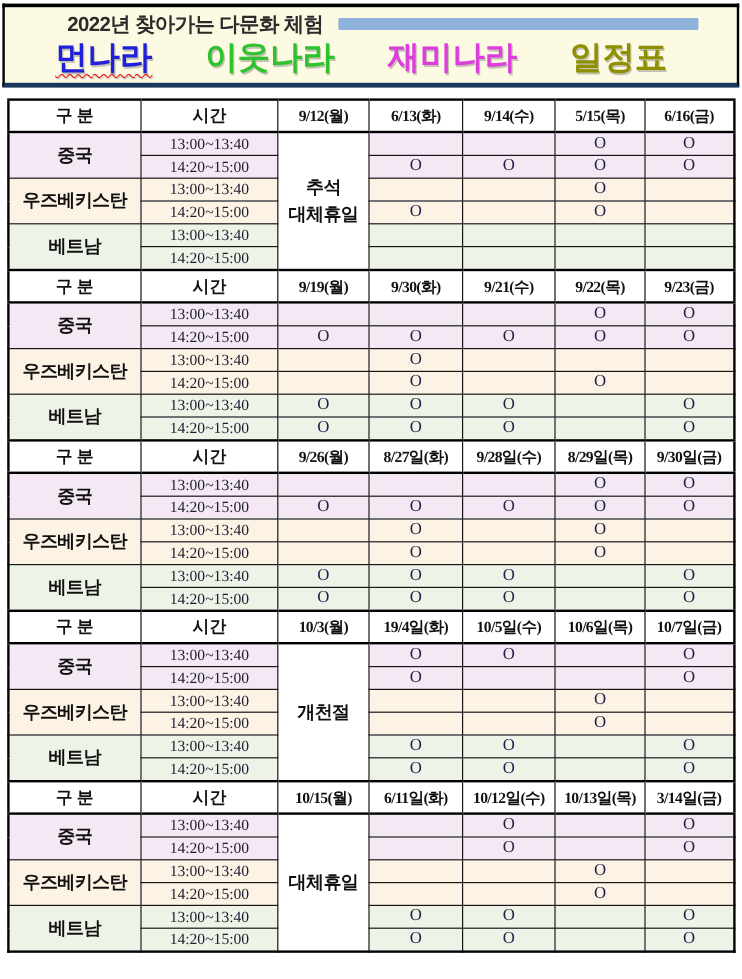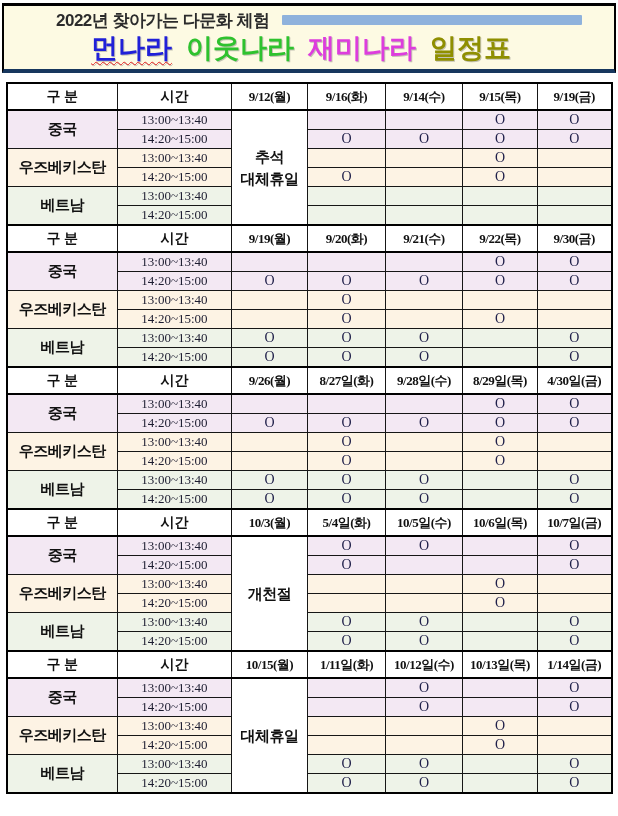--- a/index.html
+++ b/index.html
@@ -23,21 +23,21 @@
     font-weight:bold;font-size:17px;color:#2b2b2b;letter-spacing:-0.5px;white-space:nowrap;
   }
   .accent-bar{flex:1;height:10px;margin:0 16px 0 12px;border-radius:1px;}
   .banner-line2{
     text-align:center;
     font-family:"Liberation Sans","DejaVu Sans",sans-serif;
     font-weight:bold;font-size:27px;letter-spacing:0px;line-height:34px;
     text-shadow:1px 1px 0 rgba(90,90,90,0.35);
     white-space:nowrap;
   }
-  .title-word{margin:0 7px;}
+  .title-word{margin:0 22px;}
   .title-word.wavy{
     text-decoration-line:underline;
     text-decoration-style:wavy;
     text-decoration-color:#e02020;
     text-decoration-thickness:1px;
     text-underline-offset:4px;
   }
   
   table.sched{
     border-collapse:collapse;table-layout:fixed;
@@ -84,24 +84,24 @@
       <col style="width:78px">
       <col style="width:77px">
     <col style="width:75px">
       <col style="width:74px">
   </colgroup>
   <tbody>
       <tr class="hdr">
         <td class="th-group">구 분</td>
         <td class="th-time">시간</td>
         <td class="th-date">9/12(월)</td>
-        <td class="th-date">9/16(화)</td>
+        <td class="th-date">6/13(화)</td>
         <td class="th-date">9/14(수)</td>
-        <td class="th-date">9/15(목)</td>
-        <td class="th-date">9/19(금)</td>
+        <td class="th-date">5/15(목)</td>
+        <td class="th-date">6/16(금)</td>
       </tr>
       <tr class="r">
         <td class="country" rowspan="2" style="background: rgb(243, 232, 243);">중국</td>
         <td class="time" style="background: rgb(243, 232, 243);">13:00~13:40</td>
         <td class="holiday" rowspan="6">
           <div>추석</div>
           <div>대체휴일</div>
         </td>
         <td class="mark" style="background: rgb(243, 232, 243);"></td>
         <td class="mark" style="background: rgb(243, 232, 243);"></td>
@@ -142,24 +142,24 @@
         <td class="time" style="background: rgb(238, 243, 232);">14:20~15:00</td>
         <td class="mark" style="background: rgb(238, 243, 232);"></td>
         <td class="mark" style="background: rgb(238, 243, 232);"></td>
         <td class="mark" style="background: rgb(238, 243, 232);"></td>
         <td class="mark" style="background: rgb(238, 243, 232);"></td>
       </tr>
       <tr class="hdr">
         <td class="th-group">구 분</td>
         <td class="th-time">시간</td>
         <td class="th-date">9/19(월)</td>
-        <td class="th-date">9/20(화)</td>
+        <td class="th-date">9/30(화)</td>
         <td class="th-date">9/21(수)</td>
         <td class="th-date">9/22(목)</td>
-        <td class="th-date">9/30(금)</td>
+        <td class="th-date">9/23(금)</td>
       </tr>
       <tr class="r">
         <td class="country" rowspan="2" style="background: rgb(243, 232, 243);">중국</td>
         <td class="time" style="background: rgb(243, 232, 243);">13:00~13:40</td>
         <td class="mark" style="background: rgb(243, 232, 243);"></td>
         <td class="mark" style="background: rgb(243, 232, 243);"></td>
         <td class="mark" style="background: rgb(243, 232, 243);"></td>
         <td class="mark" style="background: rgb(243, 232, 243);">O</td>
         <td class="mark" style="background: rgb(243, 232, 243);">O</td>
       </tr>
@@ -205,21 +205,21 @@
         <td class="mark" style="background: rgb(238, 243, 232);"></td>
         <td class="mark" style="background: rgb(238, 243, 232);">O</td>
       </tr>
       <tr class="hdr">
         <td class="th-group">구 분</td>
         <td class="th-time">시간</td>
         <td class="th-date">9/26(월)</td>
         <td class="th-date">8/27일(화)</td>
         <td class="th-date">9/28일(수)</td>
         <td class="th-date">8/29일(목)</td>
-        <td class="th-date">4/30일(금)</td>
+        <td class="th-date">9/30일(금)</td>
       </tr>
       <tr class="r">
         <td class="country" rowspan="2" style="background: rgb(243, 232, 243);">중국</td>
         <td class="time" style="background: rgb(243, 232, 243);">13:00~13:40</td>
         <td class="mark" style="background: rgb(243, 232, 243);"></td>
         <td class="mark" style="background: rgb(243, 232, 243);"></td>
         <td class="mark" style="background: rgb(243, 232, 243);"></td>
         <td class="mark" style="background: rgb(243, 232, 243);">O</td>
         <td class="mark" style="background: rgb(243, 232, 243);">O</td>
       </tr>
@@ -262,21 +262,21 @@
         <td class="mark" style="background: rgb(238, 243, 232);">O</td>
         <td class="mark" style="background: rgb(238, 243, 232);">O</td>
         <td class="mark" style="background: rgb(238, 243, 232);">O</td>
         <td class="mark" style="background: rgb(238, 243, 232);"></td>
         <td class="mark" style="background: rgb(238, 243, 232);">O</td>
       </tr>
       <tr class="hdr">
         <td class="th-group">구 분</td>
         <td class="th-time">시간</td>
         <td class="th-date">10/3(월)</td>
-        <td class="th-date">5/4일(화)</td>
+        <td class="th-date">19/4일(화)</td>
         <td class="th-date">10/5일(수)</td>
         <td class="th-date">10/6일(목)</td>
         <td class="th-date">10/7일(금)</td>
       </tr>
       <tr class="r">
         <td class="country" rowspan="2" style="background: rgb(243, 232, 243);">중국</td>
         <td class="time" style="background: rgb(243, 232, 243);">13:00~13:40</td>
         <td class="holiday" rowspan="6">
           <div>개천절</div>
         </td>
@@ -319,24 +319,24 @@
         <td class="time" style="background: rgb(238, 243, 232);">14:20~15:00</td>
         <td class="mark" style="background: rgb(238, 243, 232);">O</td>
         <td class="mark" style="background: rgb(238, 243, 232);">O</td>
         <td class="mark" style="background: rgb(238, 243, 232);"></td>
         <td class="mark" style="background: rgb(238, 243, 232);">O</td>
       </tr>
       <tr class="hdr">
         <td class="th-group">구 분</td>
         <td class="th-time">시간</td>
         <td class="th-date">10/15(월)</td>
-        <td class="th-date">1/11일(화)</td>
+        <td class="th-date">6/11일(화)</td>
         <td class="th-date">10/12일(수)</td>
         <td class="th-date">10/13일(목)</td>
-        <td class="th-date">1/14일(금)</td>
+        <td class="th-date">3/14일(금)</td>
       </tr>
       <tr class="r">
         <td class="country" rowspan="2" style="background: rgb(243, 232, 243);">중국</td>
         <td class="time" style="background: rgb(243, 232, 243);">13:00~13:40</td>
         <td class="holiday" rowspan="6">
           <div>대체휴일</div>
         </td>
         <td class="mark" style="background: rgb(243, 232, 243);"></td>
         <td class="mark" style="background: rgb(243, 232, 243);">O</td>
         <td class="mark" style="background: rgb(243, 232, 243);"></td>

